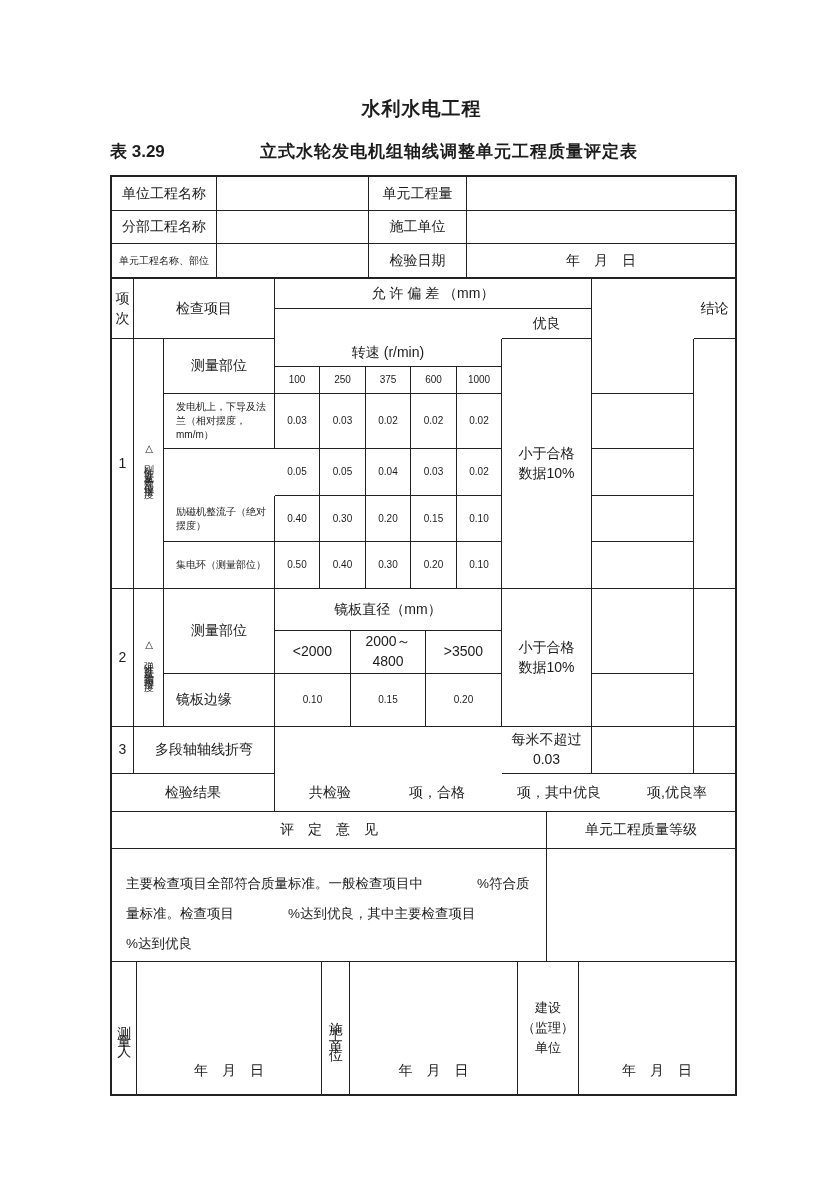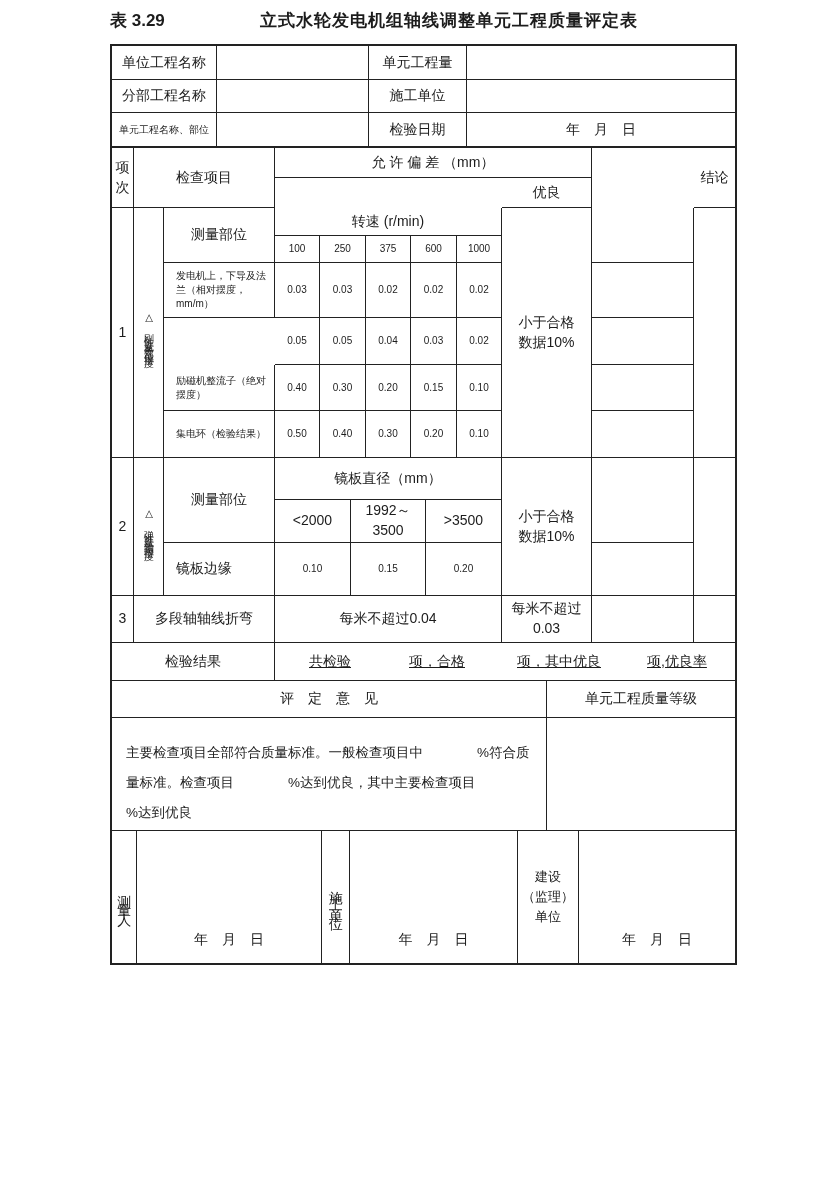--- a/index.html
+++ b/index.html
@@ -1,53 +1,54 @@
 <!DOCTYPE html>
 <html><head>
 <meta charset="utf-8">
 <style>
   html,body{margin:0;padding:0;background:#fff;color:#1c1c1c;
     font-family:"Liberation Sans","DejaVu Sans",sans-serif;}
   body{width:838px;height:1186px;overflow:hidden;}
   .wrap{width:623px;margin-left:110px;}
   .doc-title{margin-top:96px;text-align:center;font-size:19px;font-weight:bold;letter-spacing:1px;}
-  .title-row{display:flex;align-items:baseline;margin-top:9px;margin-bottom:12px;}
+  .title-row{display:flex;align-items:baseline;margin-top:18px;margin-bottom:12px;}
   .table-no{font-size:17px;font-weight:bold;white-space:nowrap;}
   .table-title{flex:1;text-align:center;font-size:17px;font-weight:bold;letter-spacing:1px;}
   .grid{display:inline-grid;border:2px solid #222;background:#fff;}
   .info{grid-template-columns:105px 152px 98px 268px;grid-template-rows:34px 33px 33px;}
   .main{grid-template-columns:22px 30px 111px 45px 31px 15px 45px 15px 31px 45px 45px 45px 102px 41px;
         grid-template-rows:30px 30px 28px 27px 55px 47px 46px 47px 42px 43px 53px 47px 38px 37px 113px 132px;
         margin-top:-2px;}
   .c{border-right:1px solid #222;border-bottom:1px solid #222;display:flex;align-items:center;
      justify-content:center;text-align:center;font-size:14px;line-height:1.4;overflow:hidden;
      box-sizing:border-box;}
   .nr{border-right:none;}
   .nb{border-bottom:none;}
   .left{justify-content:flex-start;text-align:left;padding-left:12px;padding-right:4px;}
   .pre{white-space:pre-line;}
   .vert{writing-mode:vertical-rl;text-orientation:upright;letter-spacing:3px;}
   .small{font-size:10px;}
-  .resline{justify-content:flex-start;padding-left:0;text-decoration:underline;}
+  .resline{justify-content:flex-start;padding-left:0;}
   .resline span{white-space:nowrap;}
   .para{align-items:flex-start;justify-content:flex-start;text-align:left;
         padding:20px 14px 0 14px;font-size:13.5px;line-height:30px;}
   .sig{padding:0;}
   .sigflex{display:flex;width:100%;height:100%;}
   .sg{box-sizing:border-box;border-right:1px solid #222;display:flex;align-items:center;justify-content:center;}
   .sglast{border-right:none;}
   .sglabel{writing-mode:vertical-rl;text-orientation:upright;font-size:14px;letter-spacing:9px;}
   .sgarea{flex-direction:column;justify-content:flex-end;padding-bottom:13px;font-size:14px;}
   .builder{font-size:13px;line-height:1.55;letter-spacing:0;}
 </style>
 </head>
 <body>
 
 <div class="wrap">
 
+  <div class="doc-title">水利水电工程</div>
   <div class="title-row">
     <div class="table-no">表 3.29</div>
     <div class="table-title">立式水轮发电机组轴线调整单元工程质量评定表</div>
   </div>
 
   
   <div class="grid info">
     <div class="c">单位工程名称</div>
     <div class="c"></div>
     <div class="c">单元工程量</div>
@@ -104,48 +105,47 @@
     <div class="c" style="grid-area:6/13/7/14"></div>
 
     <div class="c left small" style="grid-area:7/3/8/4">励磁机整流子（绝对摆度）</div>
     <div class="c small" style="grid-area:7/4/8/5">0.40</div>
     <div class="c small" style="grid-area:7/5/8/7">0.30</div>
     <div class="c small" style="grid-area:7/7/8/8">0.20</div>
     <div class="c small" style="grid-area:7/8/8/10">0.15</div>
     <div class="c small" style="grid-area:7/10/8/11">0.10</div>
     <div class="c" style="grid-area:7/13/8/14"></div>
 
-    <div class="c left small" style="grid-area:8/3/9/4">集电环（检验结果）</div>
+    <div class="c left small" style="grid-area:8/3/9/4">集电环（测量部位）</div>
     <div class="c small" style="grid-area:8/4/9/5">0.50</div>
     <div class="c small" style="grid-area:8/5/9/7">0.40</div>
     <div class="c small" style="grid-area:8/7/9/8">0.30</div>
     <div class="c small" style="grid-area:8/8/9/10">0.20</div>
     <div class="c small" style="grid-area:8/10/9/11">0.10</div>
     <div class="c" style="grid-area:8/13/9/14"></div>
 
     <div class="c" style="grid-area:9/1/12/2">2</div>
     <div class="c vert small" style="grid-area:9/2/12/3">△弹性盘车轴向摆度</div>
     <div class="c" style="grid-area:9/3/11/4">测量部位</div>
     <div class="c" style="grid-area:9/4/10/11">镜板直径（mm）</div>
     <div class="c" style="grid-area:10/4/11/6">&lt;2000</div>
-    <div class="c" style="grid-area:10/6/11/9">1992～3500</div>
+    <div class="c" style="grid-area:10/6/11/9">2000～4800</div>
     <div class="c" style="grid-area:10/9/11/11">&gt;3500</div>
     <div class="c pre" style="grid-area:9/11/12/13">小于合格
 数据10%</div>
     <div class="c" style="grid-area:9/13/11/14"></div>
     <div class="c nr" style="grid-area:9/14/12/15"></div>
     <div class="c left" style="grid-area:11/3/12/4">镜板边缘</div>
     <div class="c small" style="grid-area:11/4/12/6">0.10</div>
     <div class="c small" style="grid-area:11/6/12/9">0.15</div>
     <div class="c small" style="grid-area:11/9/12/11">0.20</div>
     <div class="c" style="grid-area:11/13/12/14"></div>
 
     <div class="c" style="grid-area:12/1/13/2">3</div>
     <div class="c" style="grid-area:12/2/13/4">多段轴轴线折弯</div>
-    <div class="c" style="grid-area:12/4/13/11">每米不超过0.04</div>
     <div class="c pre" style="grid-area:12/11/13/13">每米不超过
 0.03</div>
     <div class="c" style="grid-area:12/13/13/14"></div>
     <div class="c nr" style="grid-area:12/14/13/15"></div>
 
     <div class="c" style="grid-area:13/1/14/4">检验结果</div>
     <div class="c nr resline" style="grid-area:13/4/14/15">
       <span style="margin-left:34px">共检验</span>
       <span style="margin-left:58px">项，合格</span>
       <span style="margin-left:52px">项，其中优良</span>

